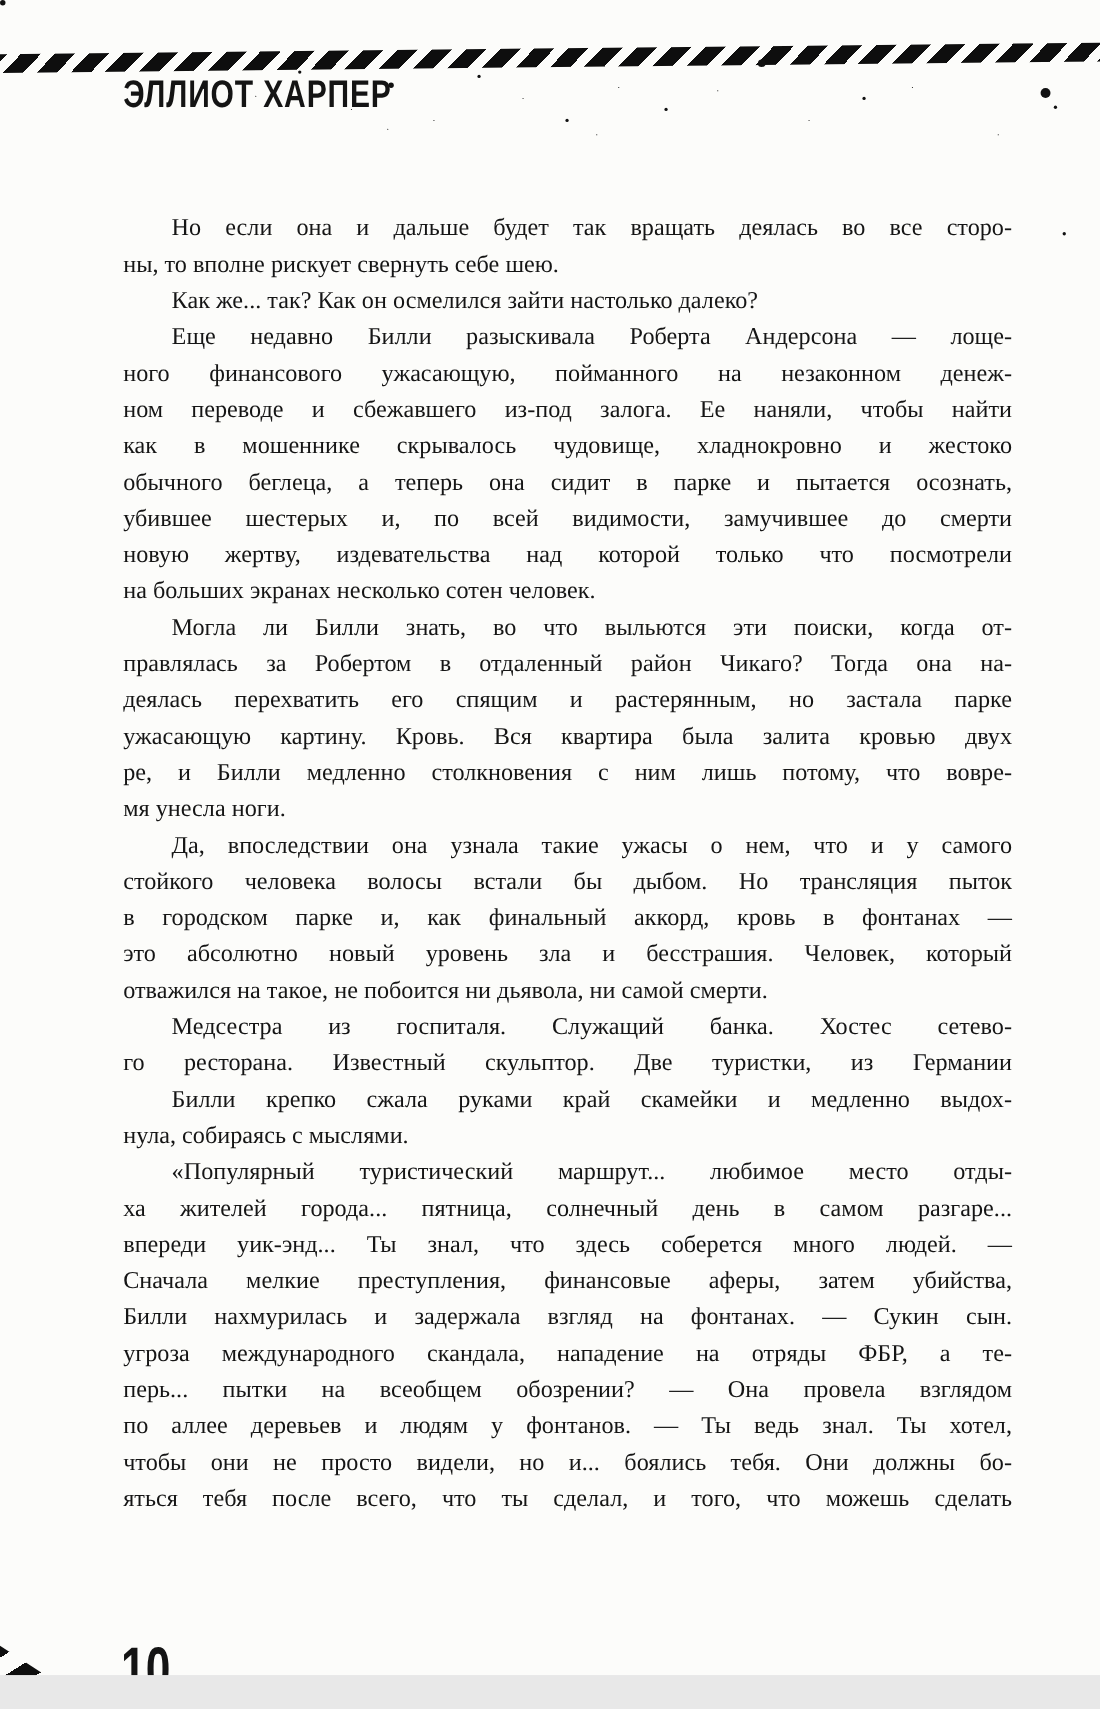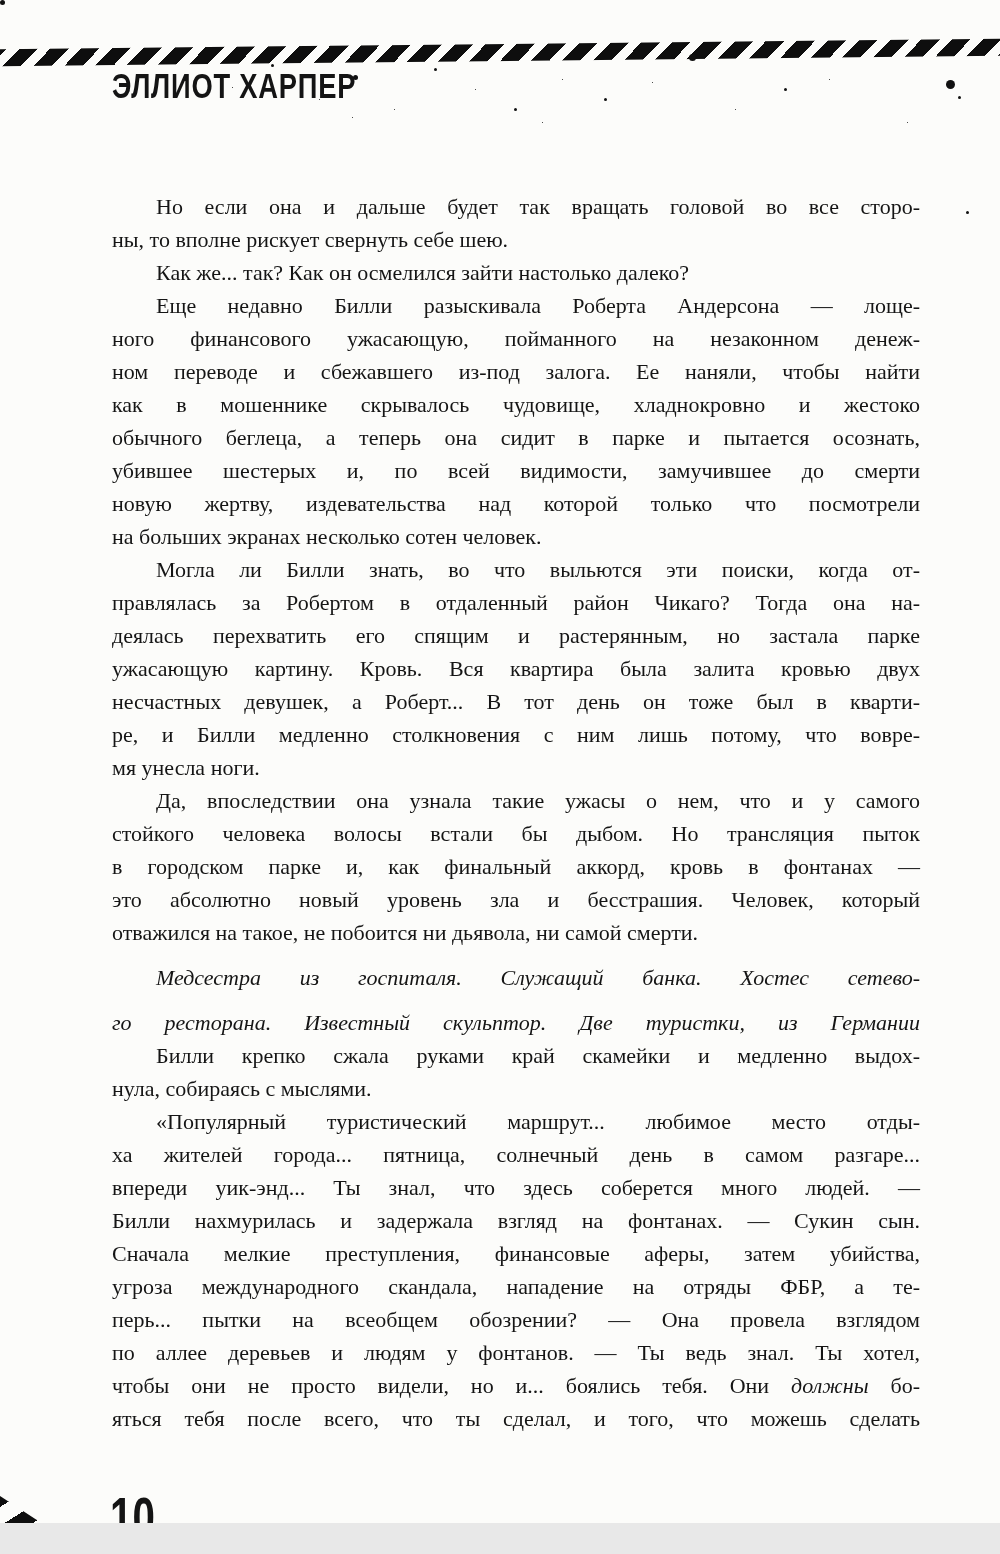--- a/index.html
+++ b/index.html
@@ -53,21 +53,21 @@
     line-height:33px;
   }
   .line{
     height:33px;
     text-align:justify;
     text-align-last:justify;
     white-space:normal;
   }
   .line.lastline{text-align-last:left;}
   .line.indent{text-indent:44px;}
-  .em{font-style:italic;margin-top:12px;}
+  .em{}
   
   .corner-band{
     position:absolute;
     top:1474px;left:-34px;width:330px;height:46px;
     background:repeating-linear-gradient(115deg,#0e0e0e 0 15px,transparent 15px 31px);
     transform:rotate(33deg);
     transform-origin:0 0;
   }
   .page-number{
     position:absolute;
@@ -85,52 +85,51 @@
 
 <div class="page">
 
   <div class="hazard-band"></div>
 
   <div class="splat"></div>
 
   <div class="author-title">ЭЛЛИОТ ХАРПЕР</div>
 
   <div class="text-block">
-      <div class="line indent"><span>Но если она и дальше будет так вращать головой во все сторо-</span></div>
+      <div class="line indent"><span>Но если она и дальше будет так вращать деялась во все сторо-</span></div>
       <div class="line lastline"><span>ны, то вполне рискует свернуть себе шею.</span></div>
       <div class="line indent lastline"><span>Как же... так? Как он осмелился зайти настолько далеко?</span></div>
       <div class="line indent"><span>Еще недавно Билли разыскивала Роберта Андерсона — лоще-</span></div>
       <div class="line"><span>ного финансового ужасающую, пойманного на незаконном денеж-</span></div>
       <div class="line"><span>ном переводе и сбежавшего из-под залога. Ее наняли, чтобы найти</span></div>
       <div class="line"><span>как в мошеннике скрывалось чудовище, хладнокровно и жестоко</span></div>
       <div class="line"><span>обычного беглеца, а теперь она сидит в парке и пытается осознать,</span></div>
       <div class="line"><span>убившее шестерых и, по всей видимости, замучившее до смерти</span></div>
       <div class="line"><span>новую жертву, издевательства над которой только что посмотрели</span></div>
       <div class="line lastline"><span>на больших экранах несколько сотен человек.</span></div>
       <div class="line indent"><span>Могла ли Билли знать, во что выльются эти поиски, когда от-</span></div>
       <div class="line"><span>правлялась за Робертом в отдаленный район Чикаго? Тогда она на-</span></div>
       <div class="line"><span>деялась перехватить его спящим и растерянным, но застала парке</span></div>
       <div class="line"><span>ужасающую картину. Кровь. Вся квартира была залита кровью двух</span></div>
-      <div class="line"><span>несчастных девушек, а Роберт... В тот день он тоже был в кварти-</span></div>
       <div class="line"><span>ре, и Билли медленно столкновения с ним лишь потому, что вовре-</span></div>
       <div class="line lastline"><span>мя унесла ноги.</span></div>
       <div class="line indent"><span>Да, впоследствии она узнала такие ужасы о нем, что и у самого</span></div>
       <div class="line"><span>стойкого человека волосы встали бы дыбом. Но трансляция пыток</span></div>
       <div class="line"><span>в городском парке и, как финальный аккорд, кровь в фонтанах —</span></div>
       <div class="line"><span>это абсолютно новый уровень зла и бесстрашия. Человек, который</span></div>
       <div class="line lastline"><span>отважился на такое, не побоится ни дьявола, ни самой смерти.</span></div>
       <div class="line indent em"><span>Медсестра из госпиталя. Служащий банка. Хостес сетево-</span></div>
       <div class="line em"><span>го ресторана. Известный скульптор. Две туристки, из Германии</span></div>
       <div class="line indent"><span>Билли крепко сжала руками край скамейки и медленно выдох-</span></div>
       <div class="line lastline"><span>нула, собираясь с мыслями.</span></div>
       <div class="line indent"><span>«Популярный туристический маршрут... любимое место отды-</span></div>
       <div class="line"><span>ха жителей города... пятница, солнечный день в самом разгаре...</span></div>
       <div class="line"><span>впереди уик-энд... Ты знал, что здесь соберется много людей. —</span></div>
+      <div class="line"><span>Сначала мелкие преступления, финансовые аферы, затем убийства,</span></div>
       <div class="line"><span>Билли нахмурилась и задержала взгляд на фонтанах. — Сукин сын.</span></div>
-      <div class="line"><span>Сначала мелкие преступления, финансовые аферы, затем убийства,</span></div>
       <div class="line"><span>угроза международного скандала, нападение на отряды ФБР, а те-</span></div>
       <div class="line"><span>перь... пытки на всеобщем обозрении? — Она провела взглядом</span></div>
       <div class="line"><span>по аллее деревьев и людям у фонтанов. — Ты ведь знал. Ты хотел,</span></div>
       <div class="line"><span>чтобы они не просто видели, но и... боялись тебя. Они </span><span class="em">должны</span><span> бо-</span></div>
       <div class="line"><span>яться тебя после всего, что ты сделал, и того, что можешь сделать</span></div>
     </div>
 
   <div class="corner-band"></div>
 
   <div class="page-number">10</div>

